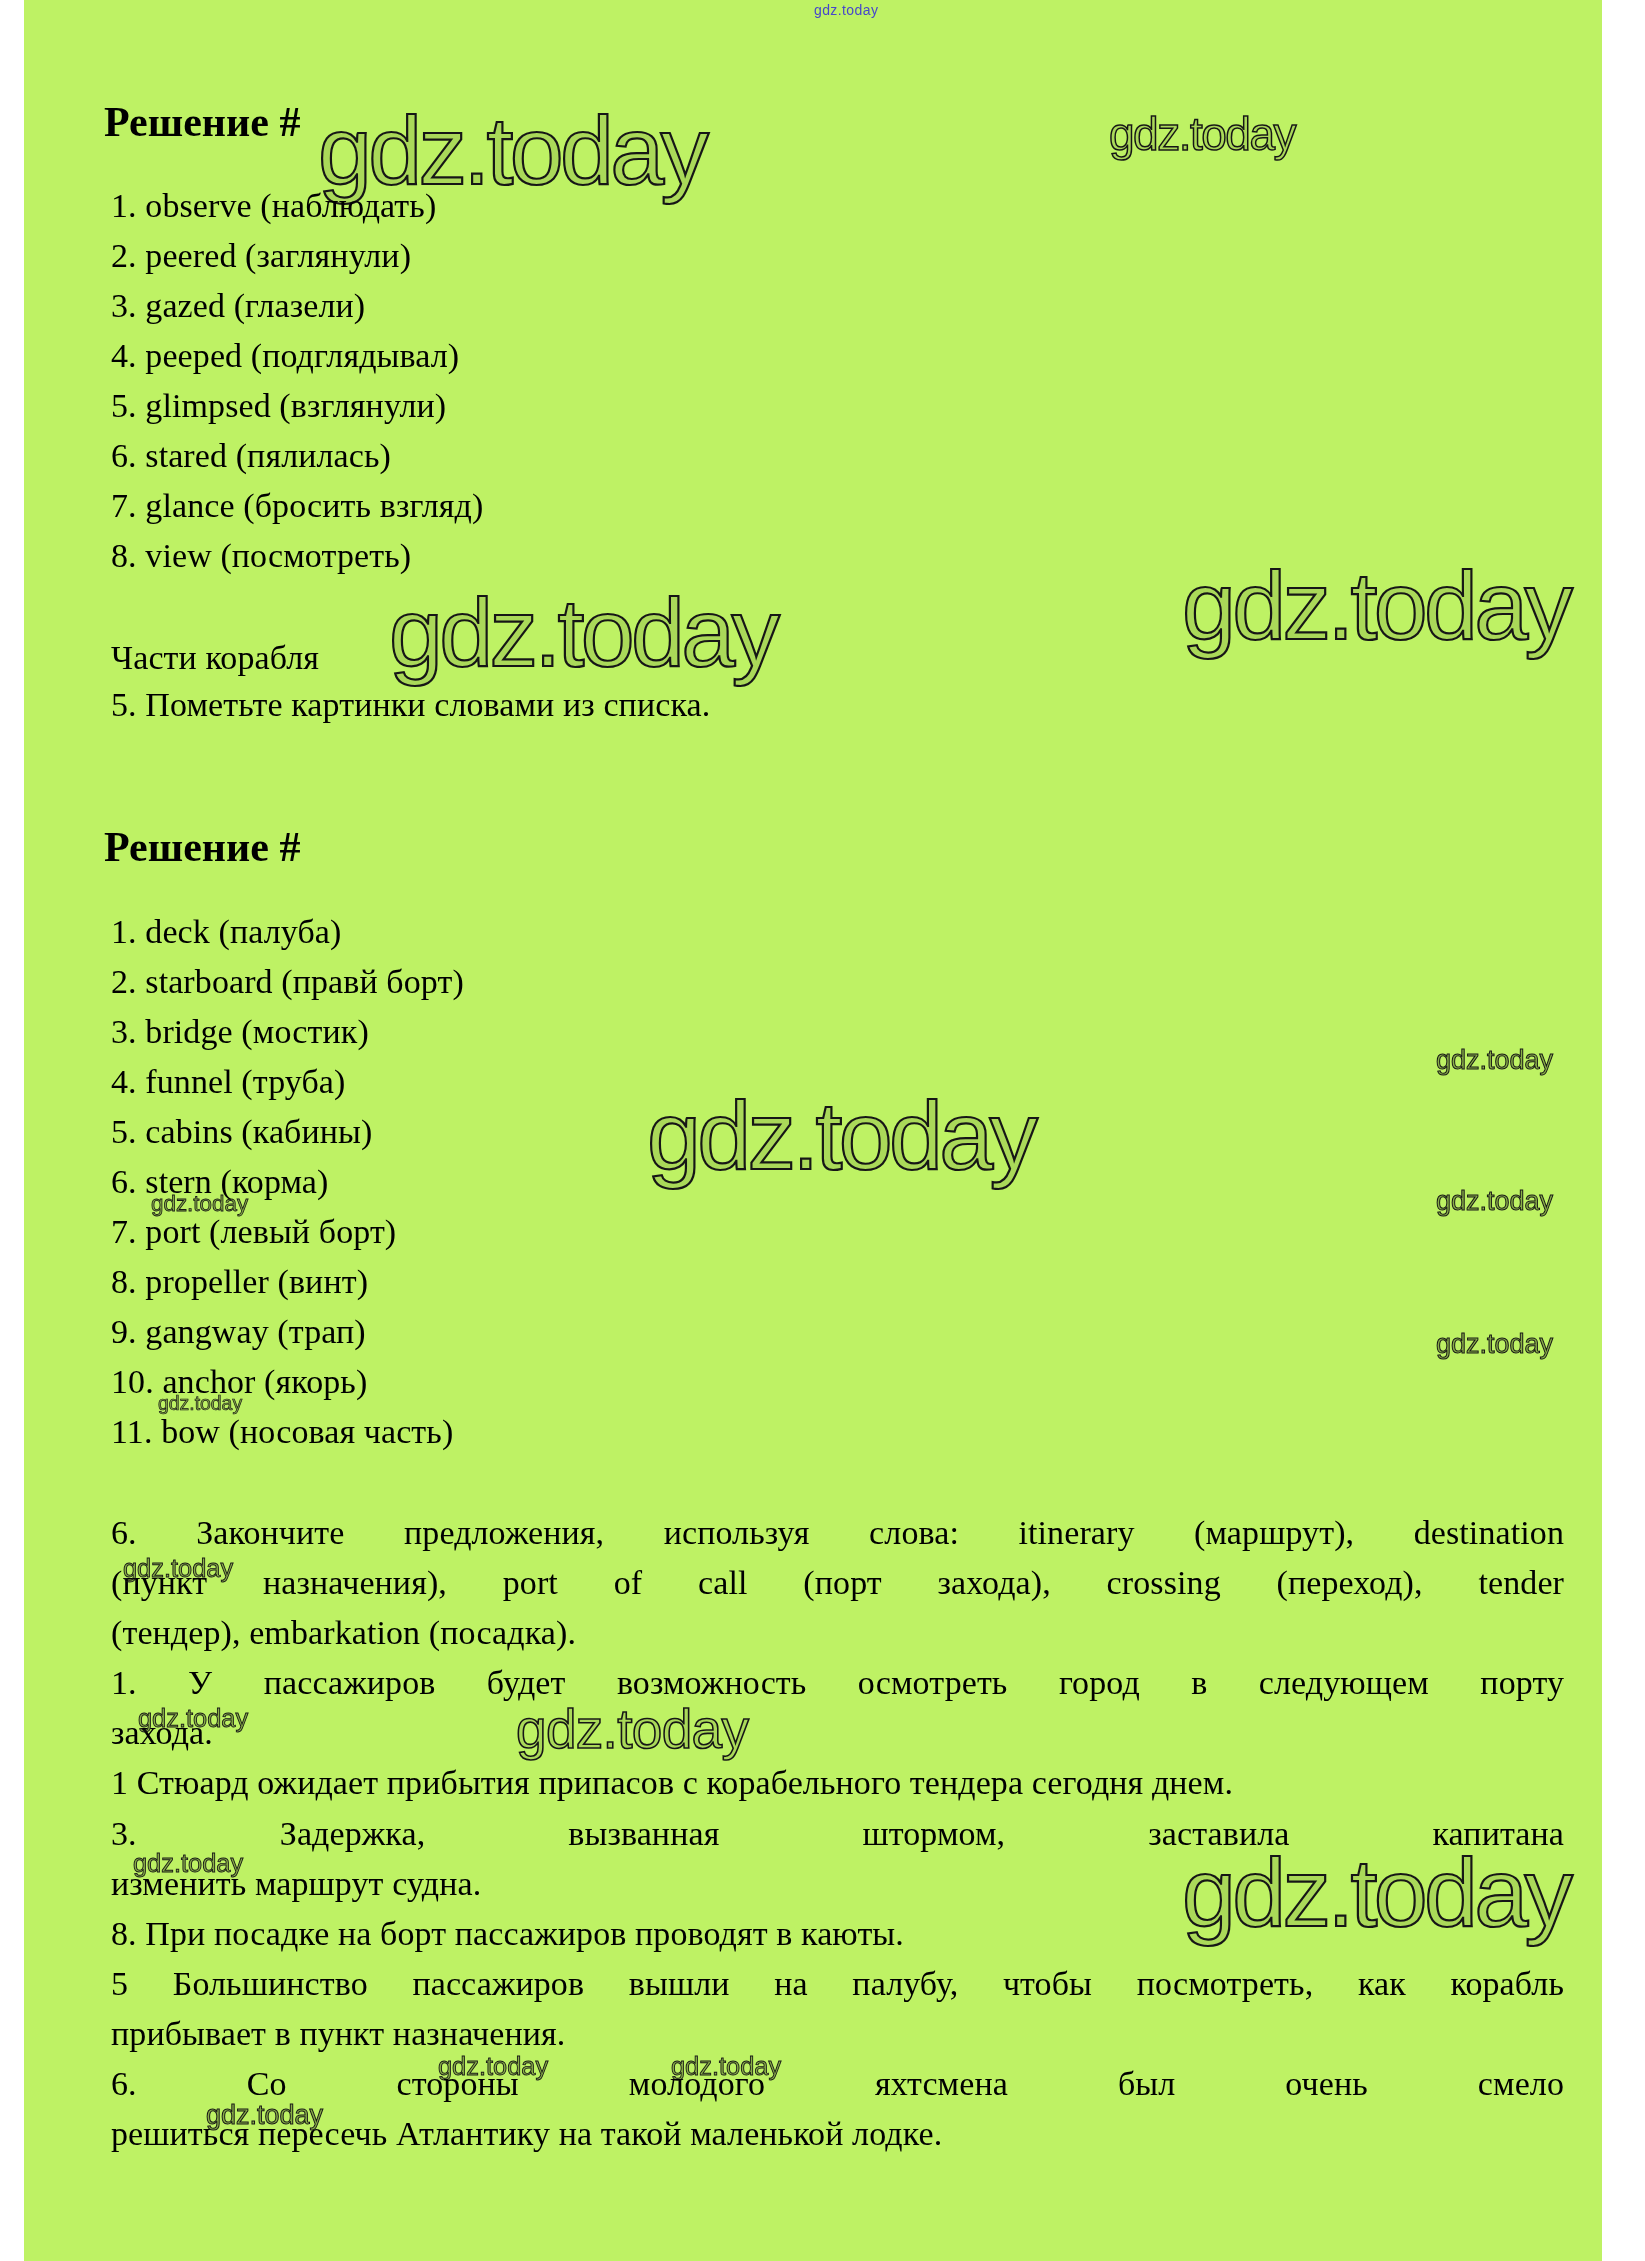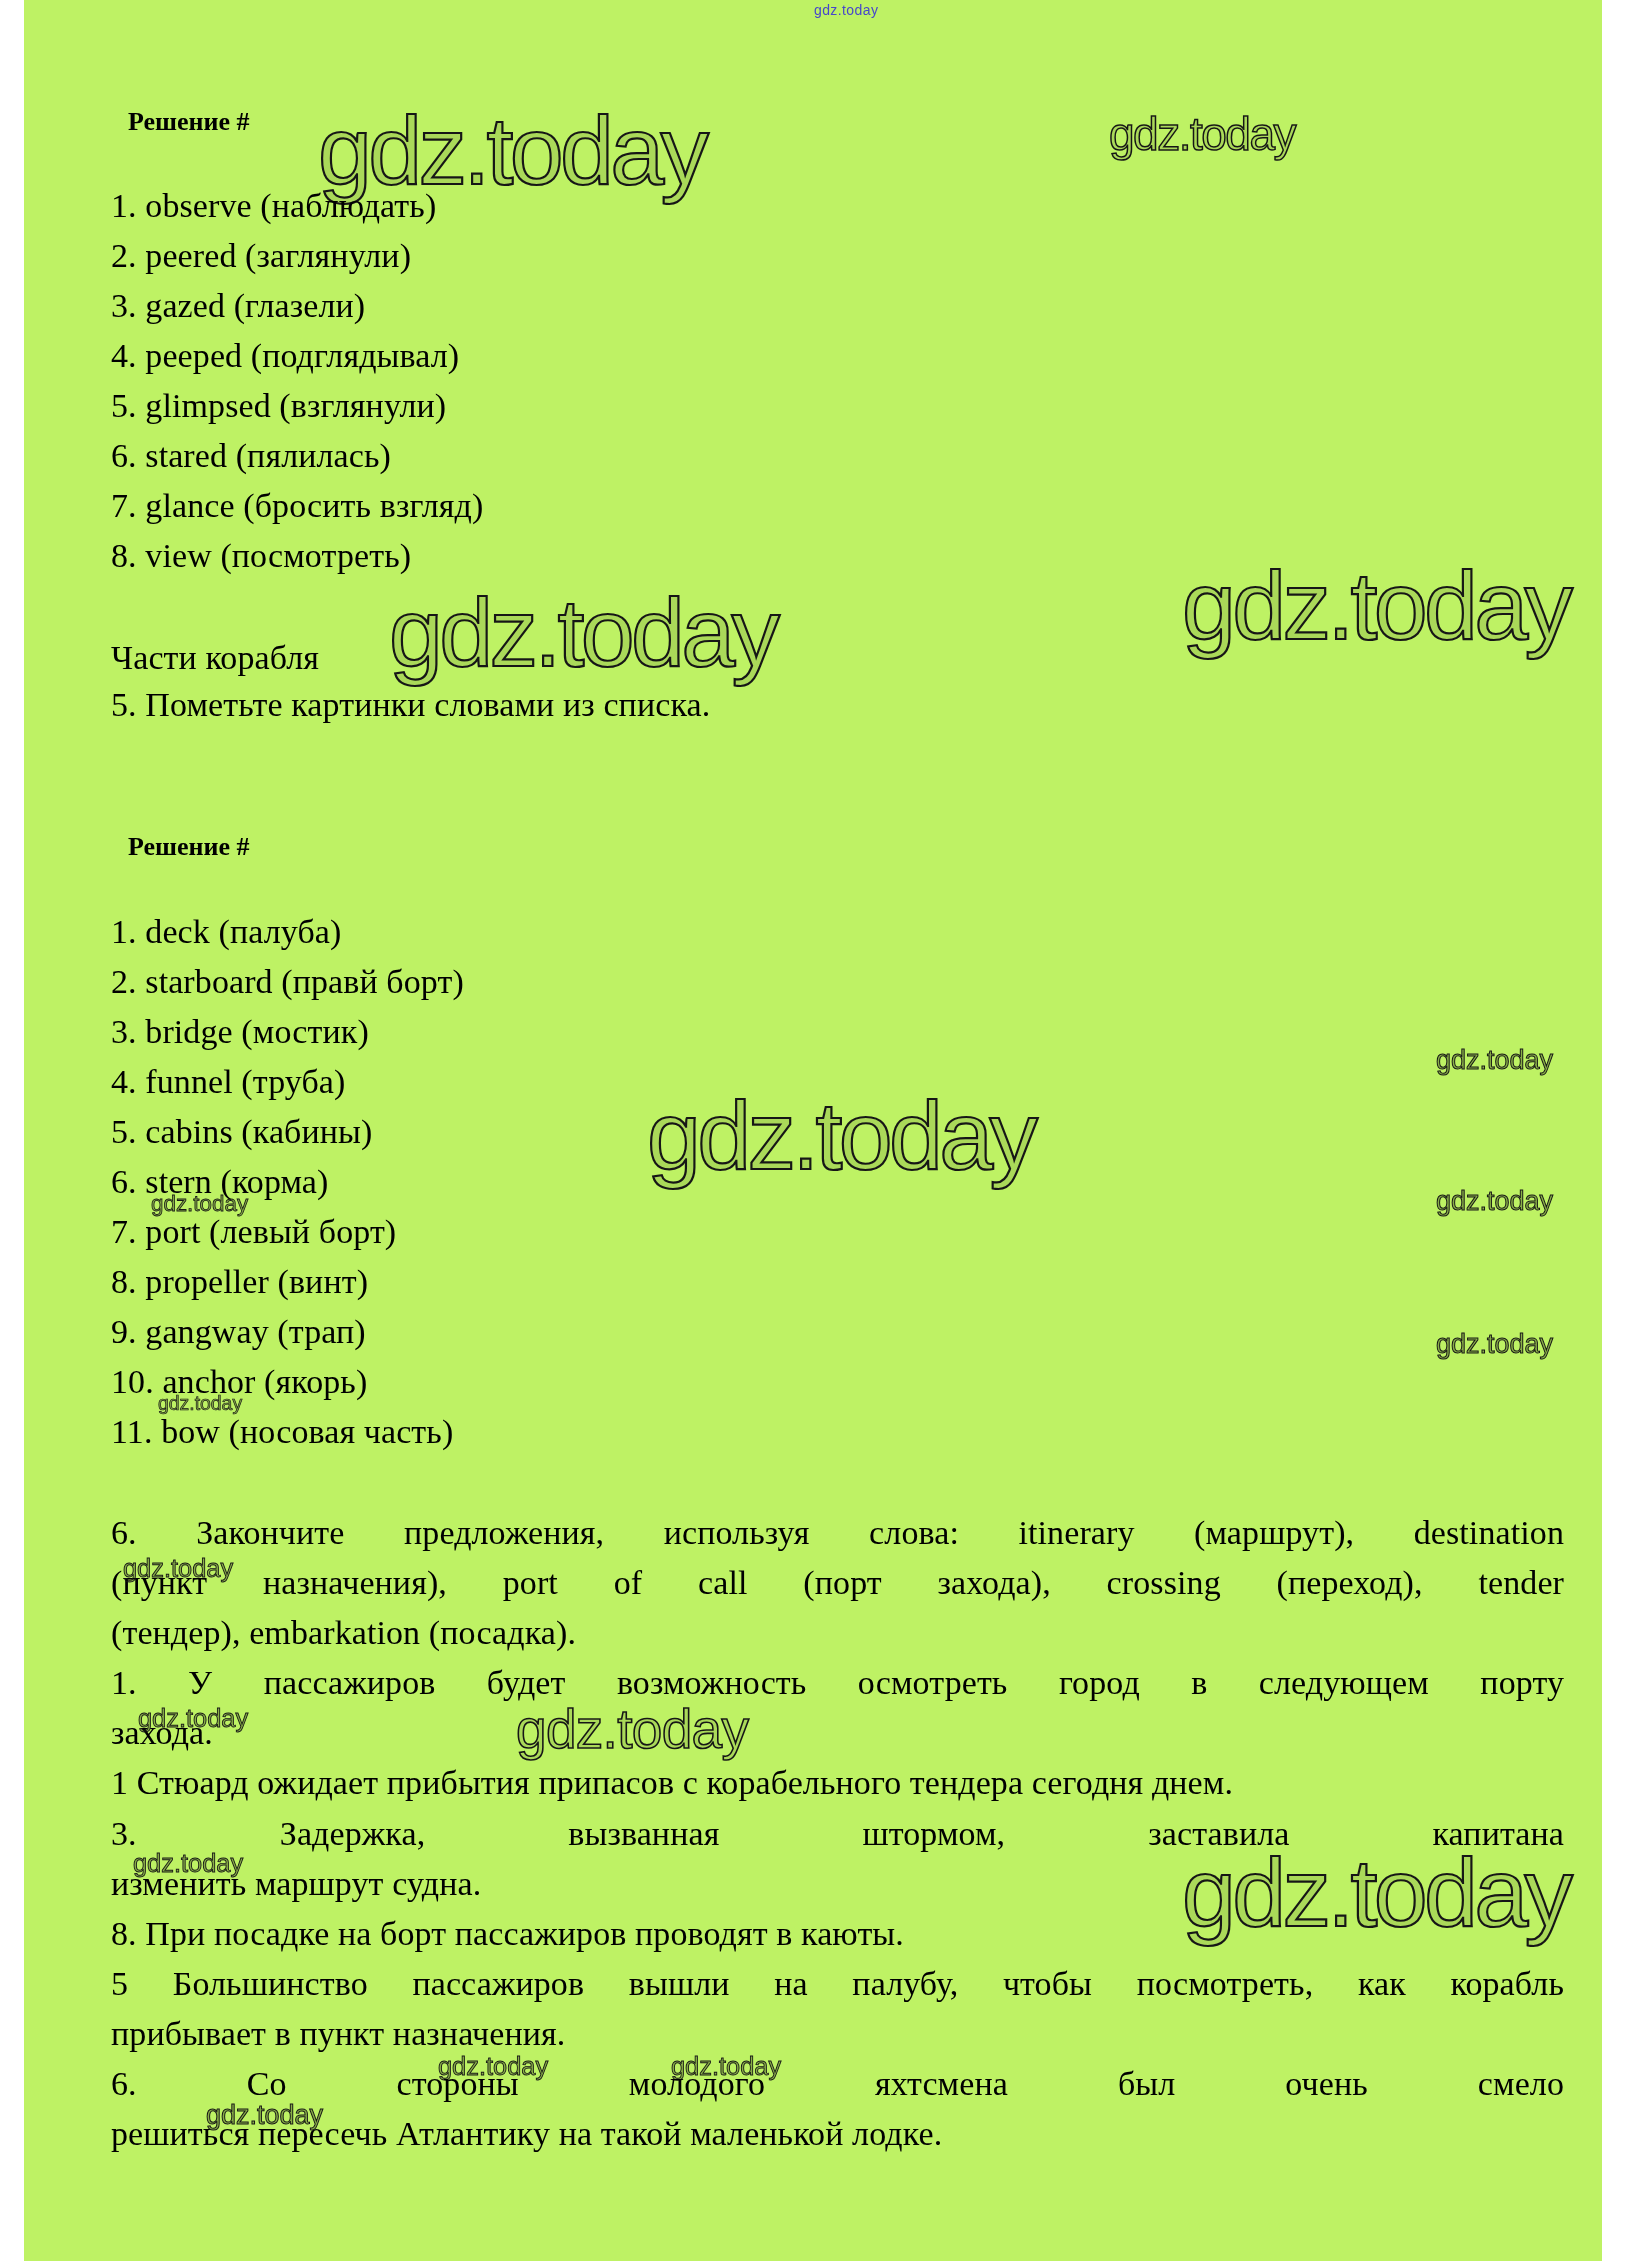--- a/index.html
+++ b/index.html
@@ -22,23 +22,23 @@
     white-space:nowrap;
     letter-spacing:0.1px;
   }
   .just{
     white-space:normal;
     text-align:justify;
     text-align-last:justify;
   }
   .heading{
     position:absolute;
-    left:104px;
+    left:80px;
     font-weight:bold;
-    font-size:26px;
+    font-size:42px;
     line-height:50px;
     white-space:nowrap;
   }
   
   .wm{
     position:absolute;
     font-family:"Liberation Sans", sans-serif;
     line-height:1;
     white-space:nowrap;
     color:rgba(0,0,0,0.10);

